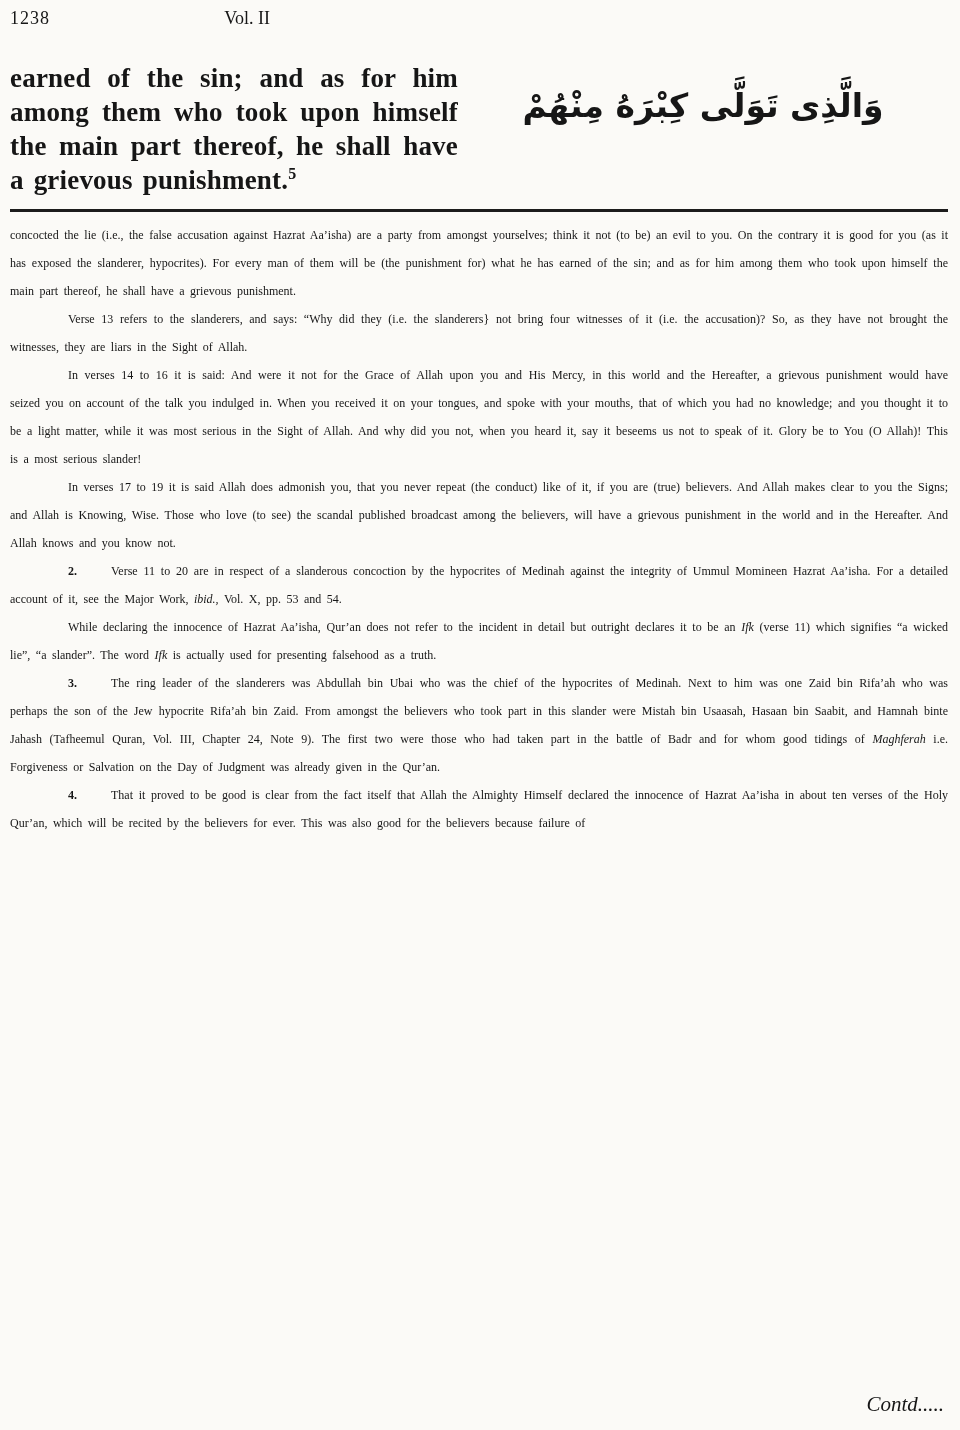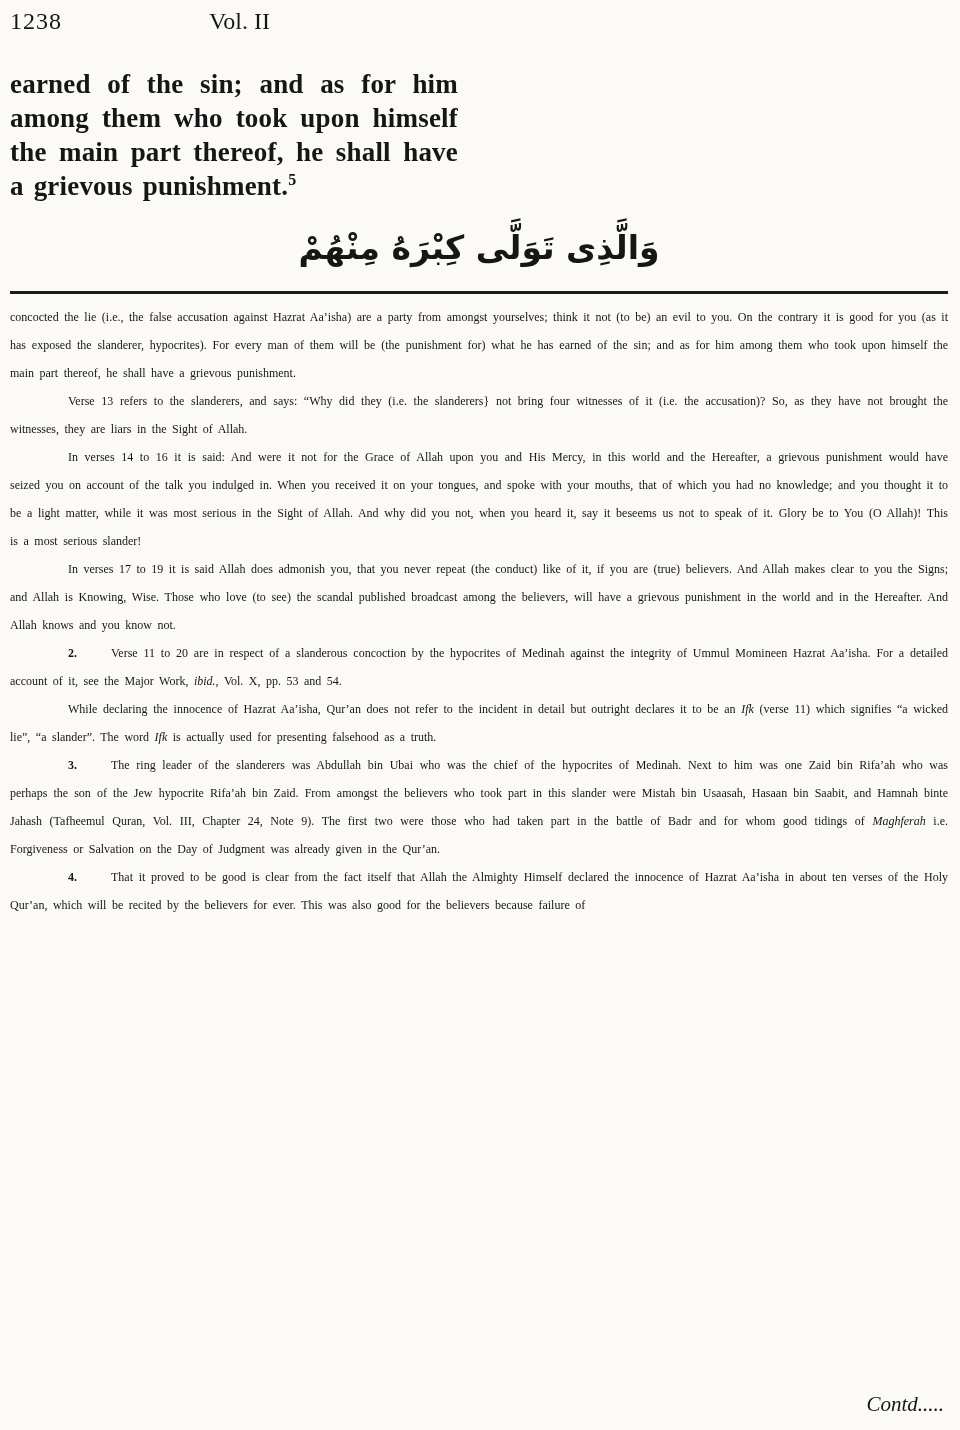--- a/index.html
+++ b/index.html
@@ -7,27 +7,27 @@
   body {
     width: 960px; height: 1430px;
     background: #fbfaf7;
     color: #161616;
     font-family: "Liberation Serif", serif;
     overflow: hidden;
   }
   .page { width: 960px; height: 1430px; padding: 6px 12px 0 10px; position: relative; }
 
   
-  .header { display: flex; align-items: flex-start; font-size: 24px; padding-top: 2px; }
+  .header { display: flex; align-items: flex-start; font-size: 18px; padding-top: 2px; }
   .page-num { width: 130px; letter-spacing: 1px; }
   .title { flex: 1; text-align: center; font-style: italic; word-spacing: 9px; letter-spacing: .5px; }
   .volume { width: 130px; text-align: right; }
 
   
-  .verse-row { display: flex; margin-top: 32px; flex-direction: column; }
+  .verse-row { display: flex; margin-top: 32px; }
   .translation {
     width: 448px;
     font-weight: bold;
     font-size: 27px;
     line-height: 34px;
     text-align: justify;
     word-spacing: 3px;
     letter-spacing: .2px;
   }
   .translation sup { font-size: 16px; line-height: 0; }

